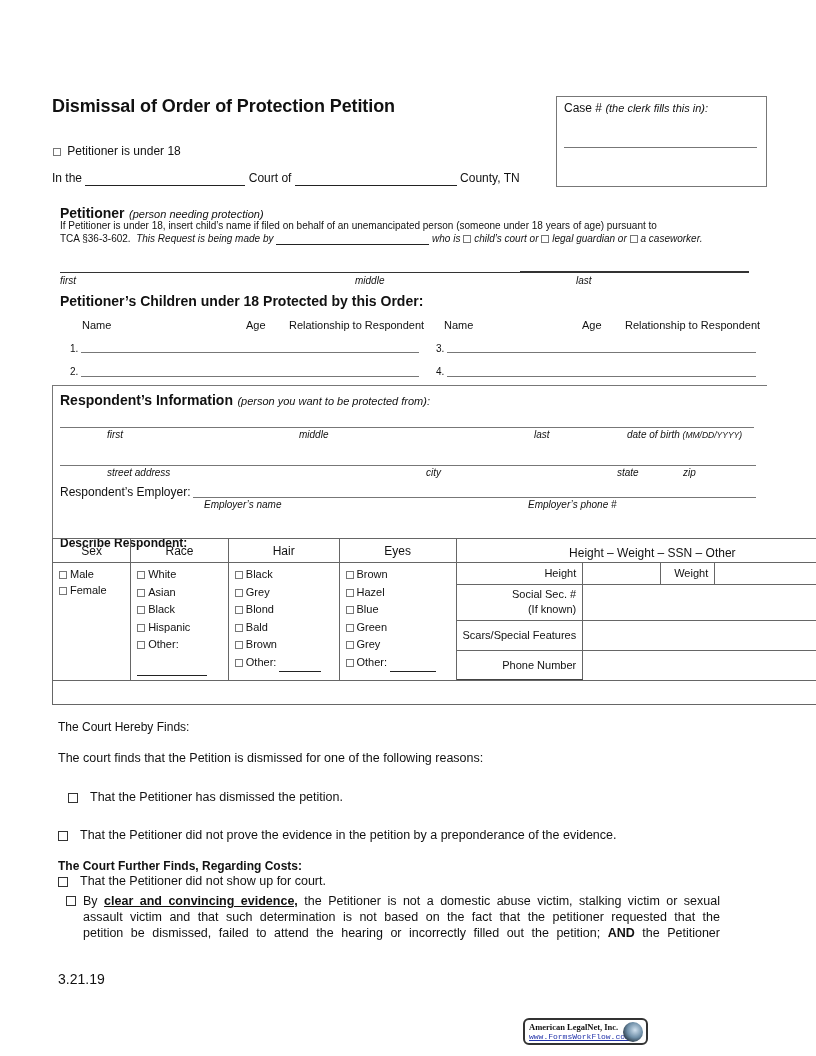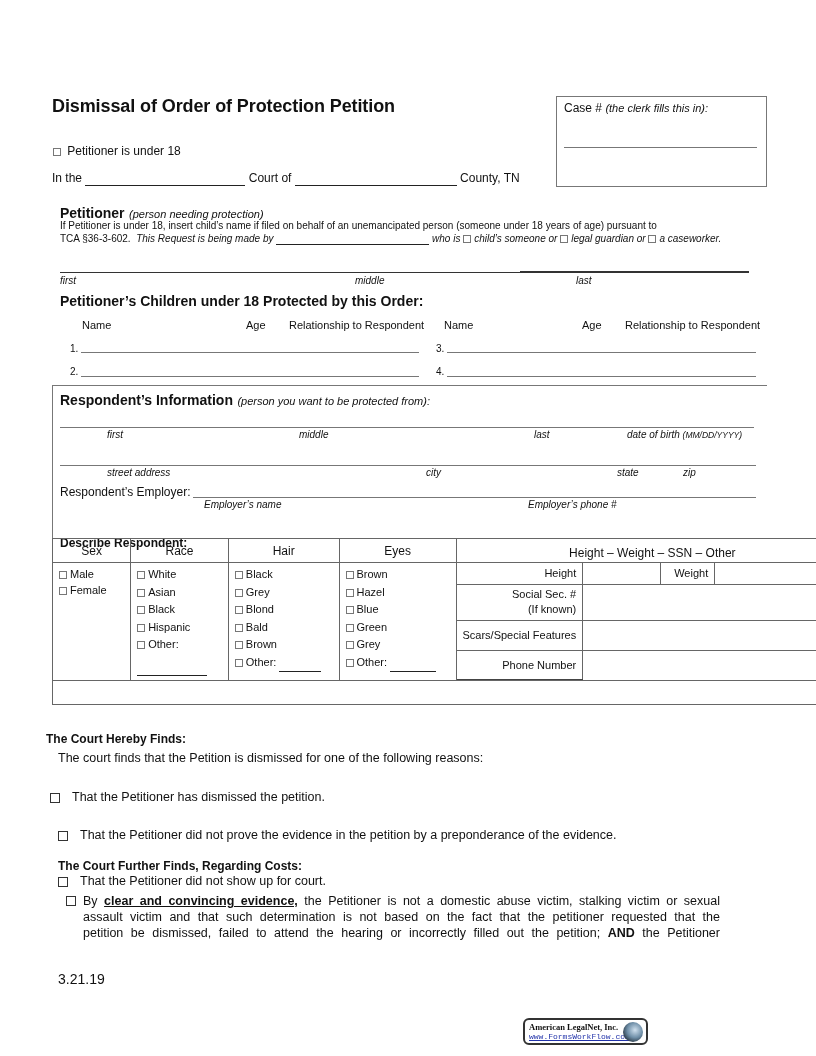--- a/index.html
+++ b/index.html
@@ -62,21 +62,21 @@
 <div class="abs" style="left:60px; top:204px;">
   <span style="font-size:14px; font-weight:bold;">Petitioner</span>
   <span class="t11 ital">(person needing protection)</span>
 </div>
 <div class="abs t10" style="left:60px; top:220px; white-space:nowrap;">If Petitioner is under 18, insert child’s name if filed on behalf of an unemancipated person (someone under 18 years of age) pursuant to</div>
 <div class="abs t10" style="left:60px; top:233px; white-space:nowrap;">
   <span>TCA §36-3-602.</span>&nbsp;
   <i>This Request is being made by</i>
   <span class="uline" style="width:153px;">&nbsp;</span>
   <i>who is</i>
-  <span class="cb" style="width:8px;height:8px;"></span><i>child’s someone or</i>
+  <span class="cb" style="width:8px;height:8px;"></span><i>child’s court or</i>
   <span class="cb" style="width:8px;height:8px;"></span><i>legal guardian or</i>
   <span class="cb" style="width:8px;height:8px;"></span><i>a caseworker.</i>
 </div>
 <div class="hline" style="left:60px; width:689px; top:272px;"></div>
 <div class="hline" style="left:520px; width:229px; top:271px; border-top-width:2px;"></div>
 <div class="abs t10 ital" style="left:60px; top:275px;">first</div>
 <div class="abs t10 ital" style="left:355px; top:275px;">middle</div>
 <div class="abs t10 ital" style="left:576px; top:275px;">last</div>
 
 <div class="abs sect" style="left:60px; top:293px;">Petitioner’s Children under 18 Protected by this Order:</div>
@@ -199,23 +199,23 @@
       </tbody>
           </table>
     </td>
   </tr>
   <tr style="height:24px;">
     <td colspan="5"></td>
   </tr>
 </tbody>
   </table>
 
-<div class="abs t12" style="left:46px; top:720px; font-weight:bold;margin-top:12px;">The Court Hereby Finds:</div>
+<div class="abs t12" style="left:58px; top:720px; font-weight:normal;">The Court Hereby Finds:</div>
 <div class="abs para" style="left:58px; top:751px;">The court finds that the Petition is dismissed for one of the following reasons:</div>
-<div class="abs para" style="left:50px; top:790px;">
+<div class="abs para" style="left:68px; top:790px;">
   <span class="cb cb-lg" style="margin-right:12px;"></span><span>That the Petitioner has dismissed the petition.</span>
 </div>
 <div class="abs para" style="left:58px; top:855px;margin-top:19px;">
   <span class="cb cb-lg" style="margin-right:12px;"></span><span>That the Petitioner did not show up for court.</span>
 </div>
 <div class="abs para" style="left:58px; top:828px;">
   <span class="cb cb-lg" style="margin-right:12px;"></span><span>That the Petitioner did not prove the evidence in the petition by a preponderance of the evidence.</span>
 </div>
 
 <div class="abs t12" style="left:58px; top:859px; font-weight:bold;">The Court Further Finds, Regarding Costs:</div>

